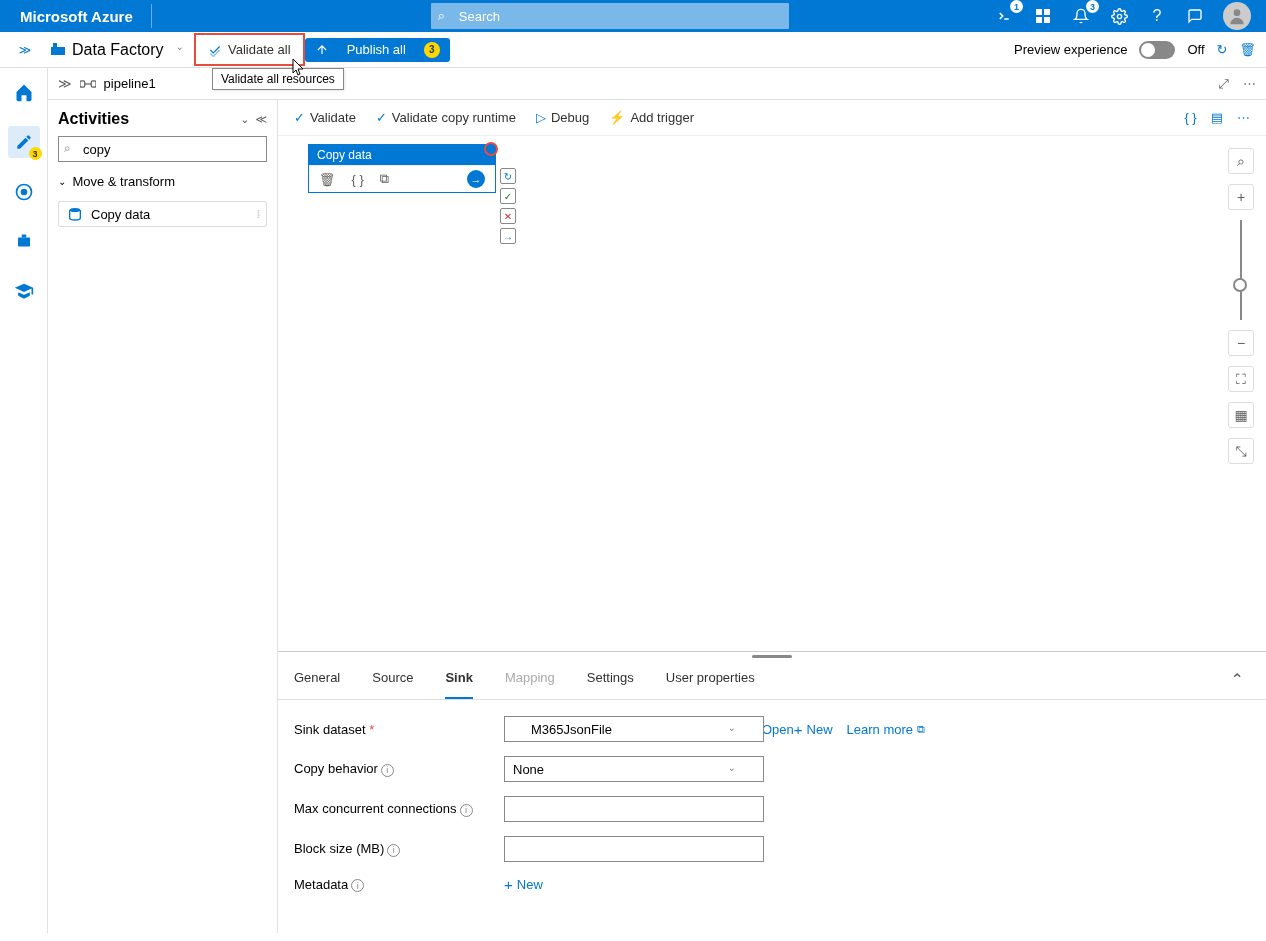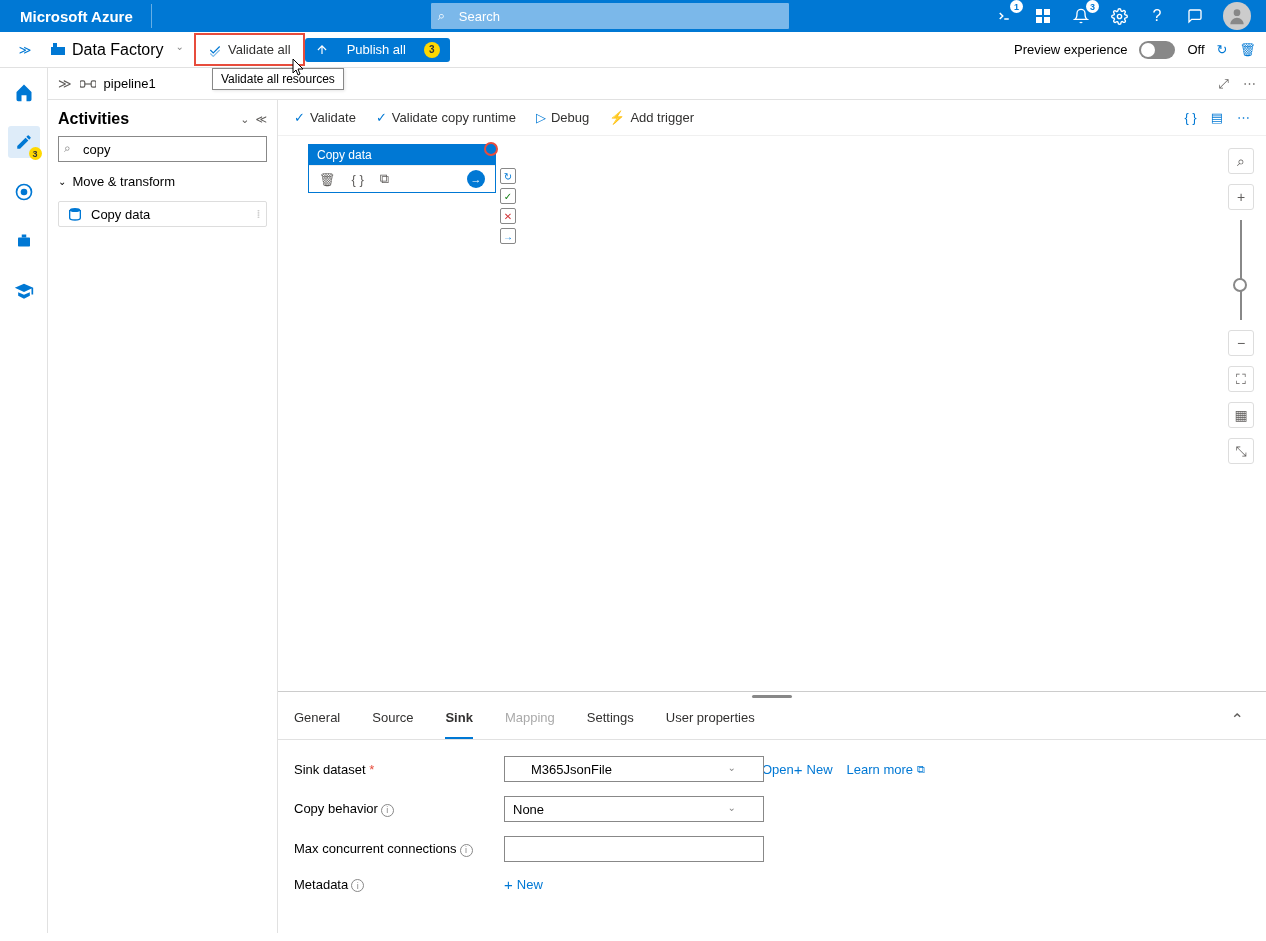--- a/index.html
+++ b/index.html
@@ -378,20 +378,24 @@
               <div class="select-wrap">
                 <input class="prop-input" style="padding-left: 8px;" readonly="" value="None">
                 <span class="chev">⌄</span>
               </div>
             </div>
             <div class="prop-row">
               <div class="prop-label"><span>Max concurrent connections</span><span class="info-i">i</span></div>
               <input class="prop-input" style="padding-left: 8px;">
             </div>
             <div class="prop-row">
+              <div class="prop-label"><span>Block size (MB)</span><span class="info-i">i</span></div>
+              <input class="prop-input" style="padding-left: 8px;">
+            </div>
+            <div class="prop-row">
               <div class="prop-label"><span>Metadata</span><span class="info-i">i</span></div>
               <span class="link-btn">
                   <span class="plus-g">+</span>
                   <span>New</span>
                 </span>
             </div>
           </div>
         </div>
       </div>
     </div>

